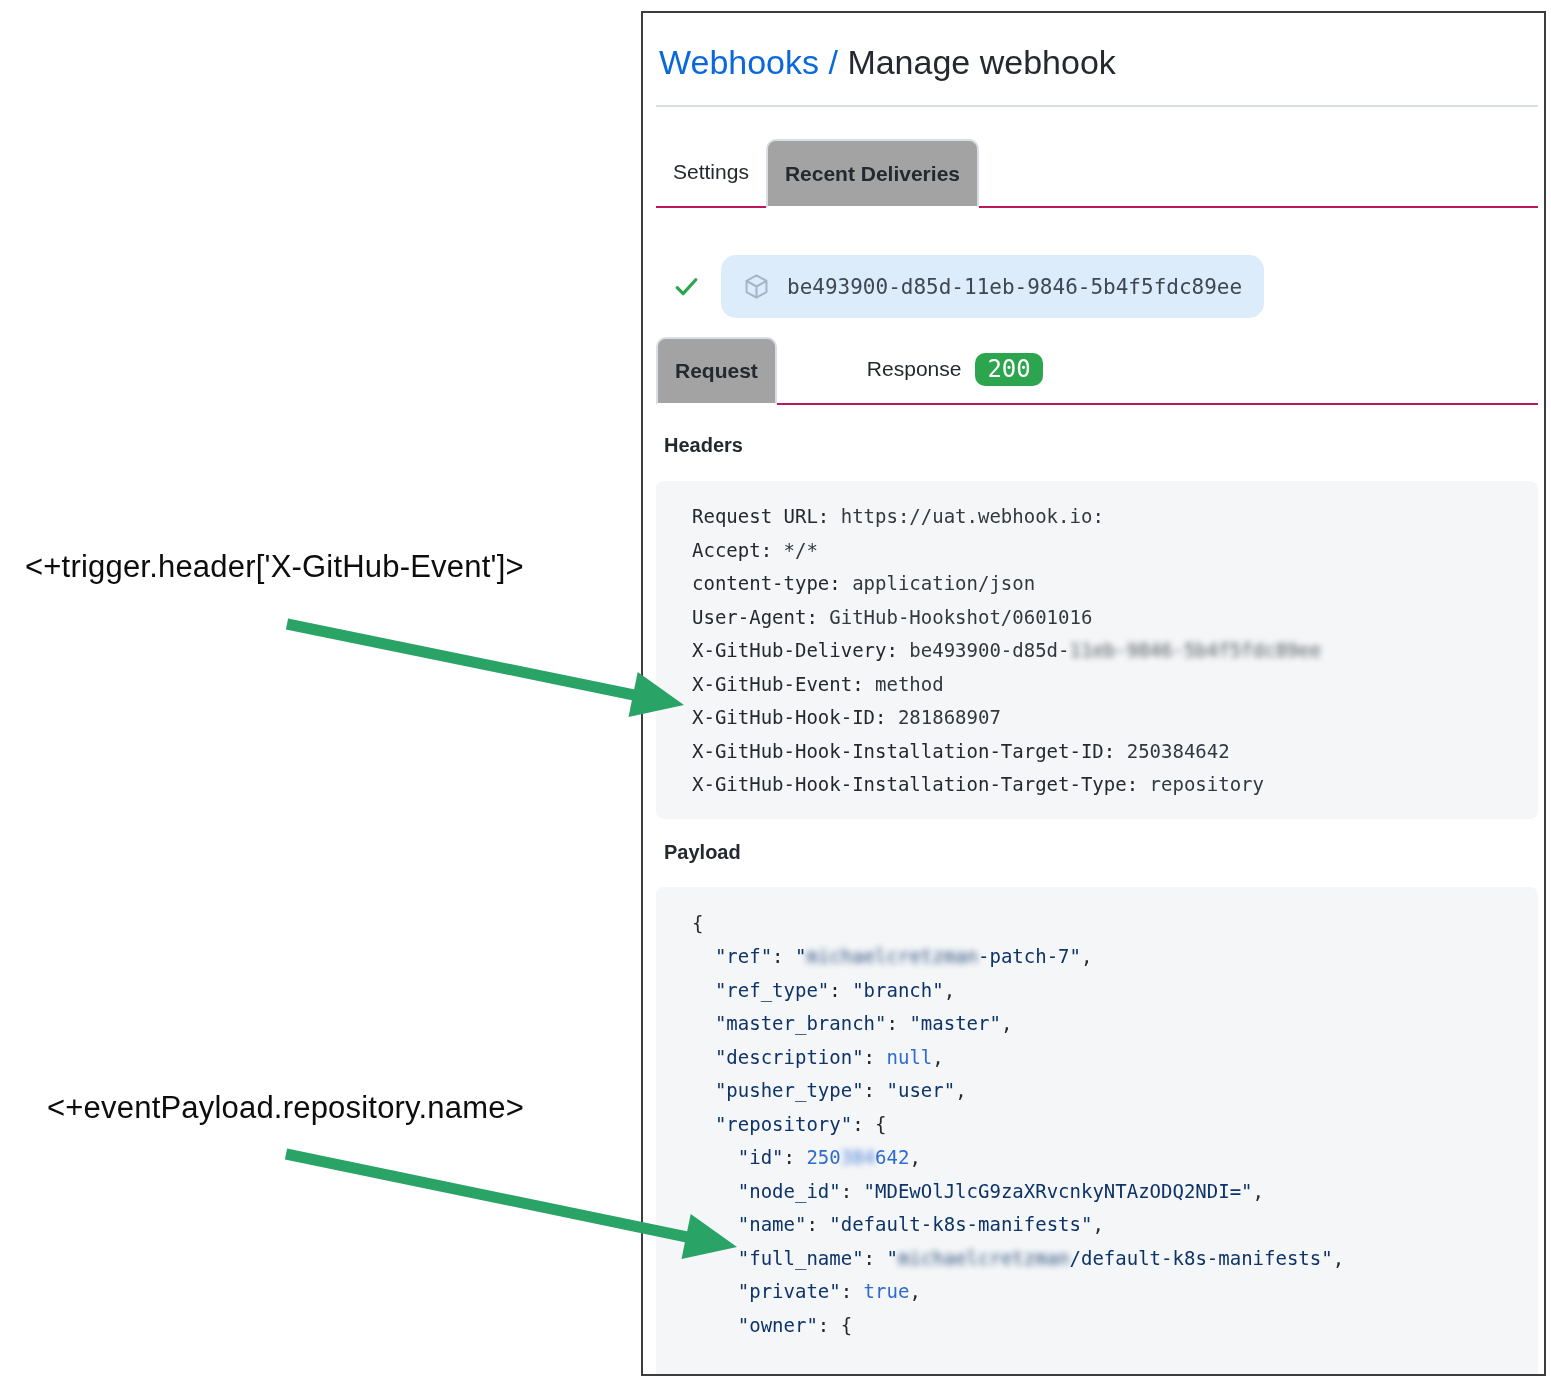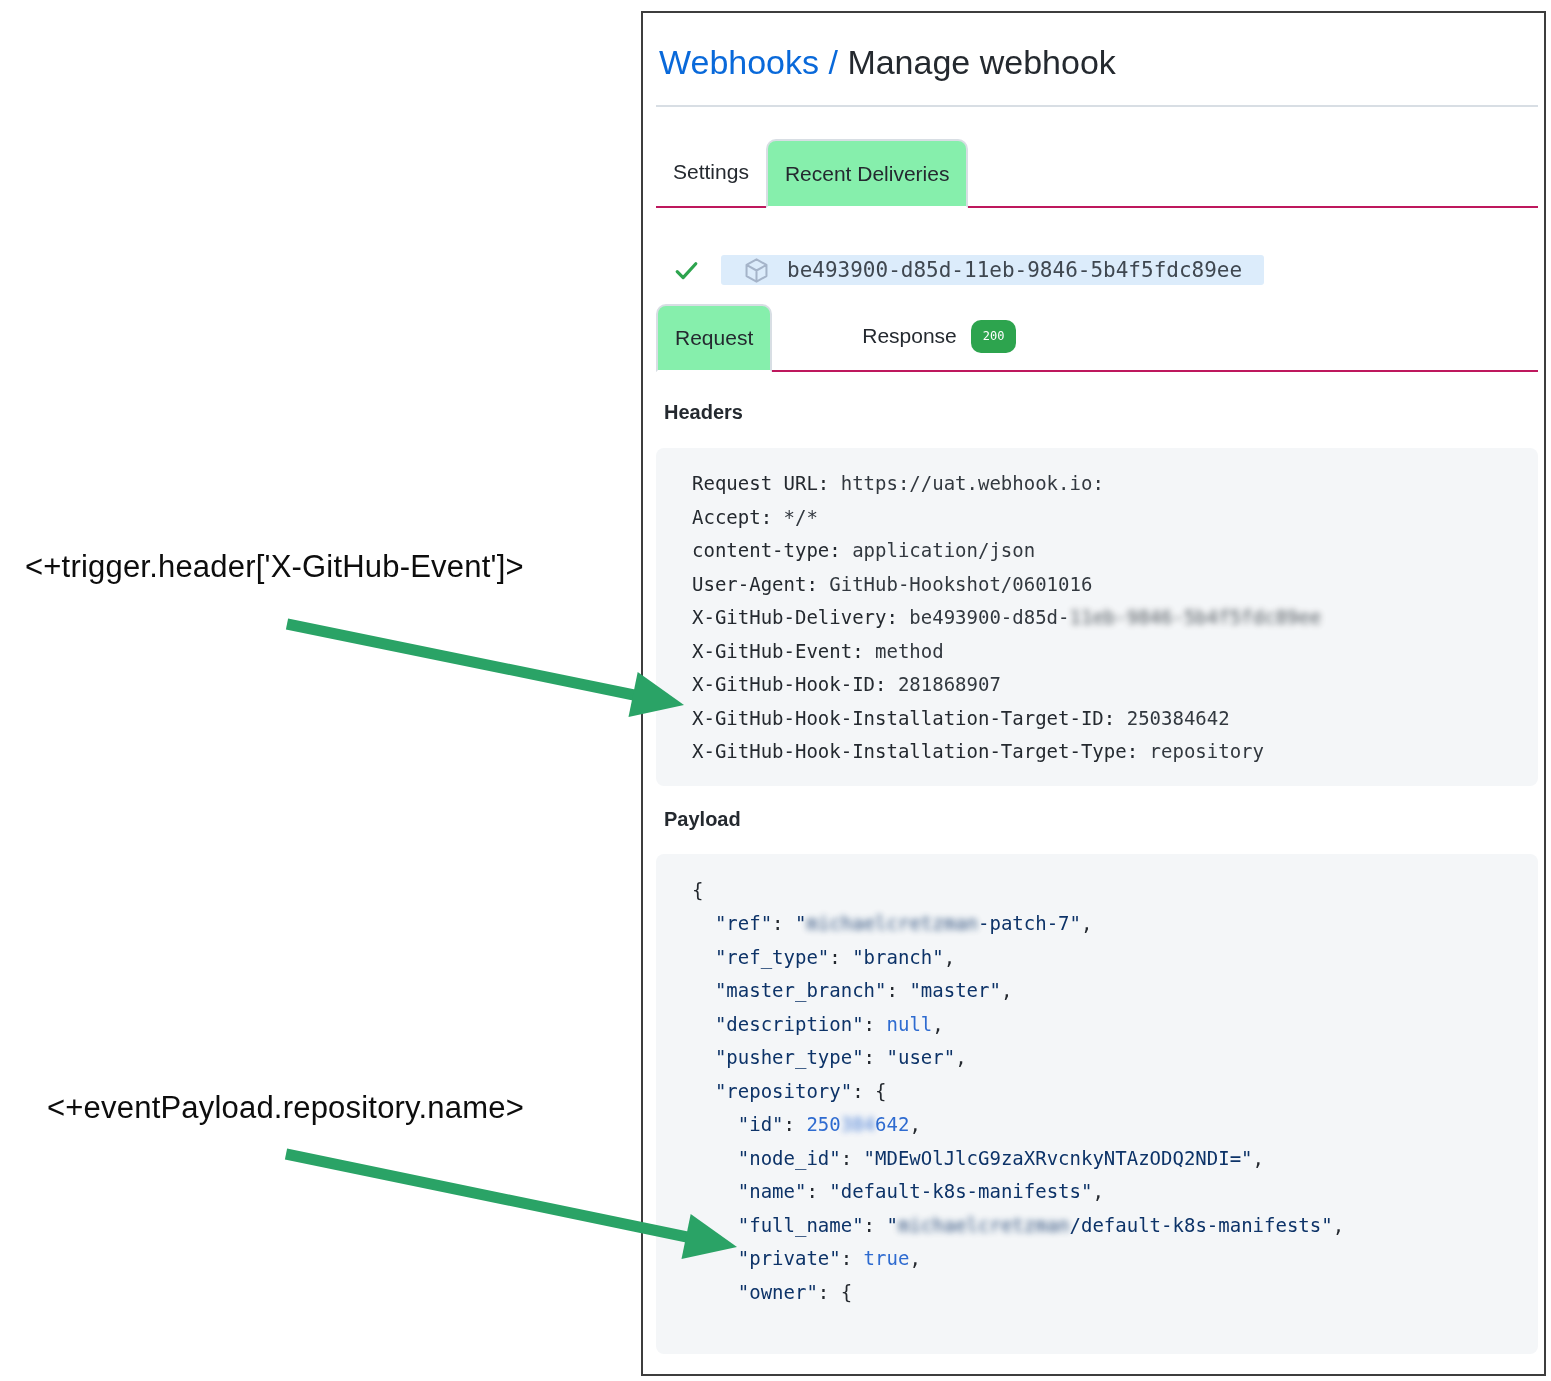--- a/index.html
+++ b/index.html
@@ -18,29 +18,29 @@
 
   h1.page-title{margin:27px 0 0 3px;font-size:34px;line-height:44px;font-weight:400;color:#24292f;}
   h1.page-title a{color:#0969da;text-decoration:none;}
   .divider{border-bottom:2px solid #d8dee4;margin-top:21px;}
 
   .tabnav{display:flex;align-items:flex-end;border-bottom:2px solid #be185d;}
   .tabnav1{margin-top:30px;height:69px;}
   .tabnav2{margin-top:17px;height:68px;}
   .tab{font-size:21px;color:#24292f;padding:0 17px;display:flex;align-items:center;height:100%;
     box-sizing:border-box;cursor:pointer;white-space:nowrap;}
-  .tab.active{background:#86efac;border:2px solid #d8dee4;border-bottom:2px solid #fff;margin-bottom:-2px;
-    border-radius:10px 10px 0 0;font-weight:400;margin-top:30px;}
+  .tab.active{background:#a3a3a3;border:2px solid #d8dee4;border-bottom:2px solid #fff;margin-bottom:-2px;
+    border-radius:10px 10px 0 0;font-weight:700;margin-top:30px;}
   .tab .badge{margin-left:14px;background:#2da44e;color:#fff;font-family:"DejaVu Sans Mono",monospace;
-    font-size:12px;line-height:18px;padding:7px 12px 8px;border-radius:10px;}
+    font-size:24px;line-height:18px;padding:7px 12px 8px;border-radius:10px;}
   .tabnav2 .tab.inactive{margin-left:66px;padding:0 24px;}
 
   .delivery-row{margin-top:47px;display:flex;align-items:center;}
   .check-icon{width:27px;height:27px;margin-left:17px;flex:none;}
-  .delivery-pill{margin-left:21px;height:30px;background:#dcecfb;border-radius:3px;display:flex;
+  .delivery-pill{margin-left:21px;height:63px;background:#dcecfb;border-radius:15px;display:flex;
     align-items:center;padding:0 22px;cursor:pointer;}
   .cube-icon{width:27px;height:27px;flex:none;}
   .delivery-id{margin-left:17px;font-family:"DejaVu Sans Mono",monospace;font-size:21px;color:#3f4750;}
 
   .section-h{margin:8px;font-size:20px;font-weight:700;color:#24292f;line-height:25px;}
   .h-headers{margin-top:28px;}
   .h-payload{margin-top:21px;}
 
   .codeblock{background:#f4f6f8;border-radius:8px;font-family:"DejaVu Sans Mono",monospace;
     font-size:19px;color:#32383f;}

